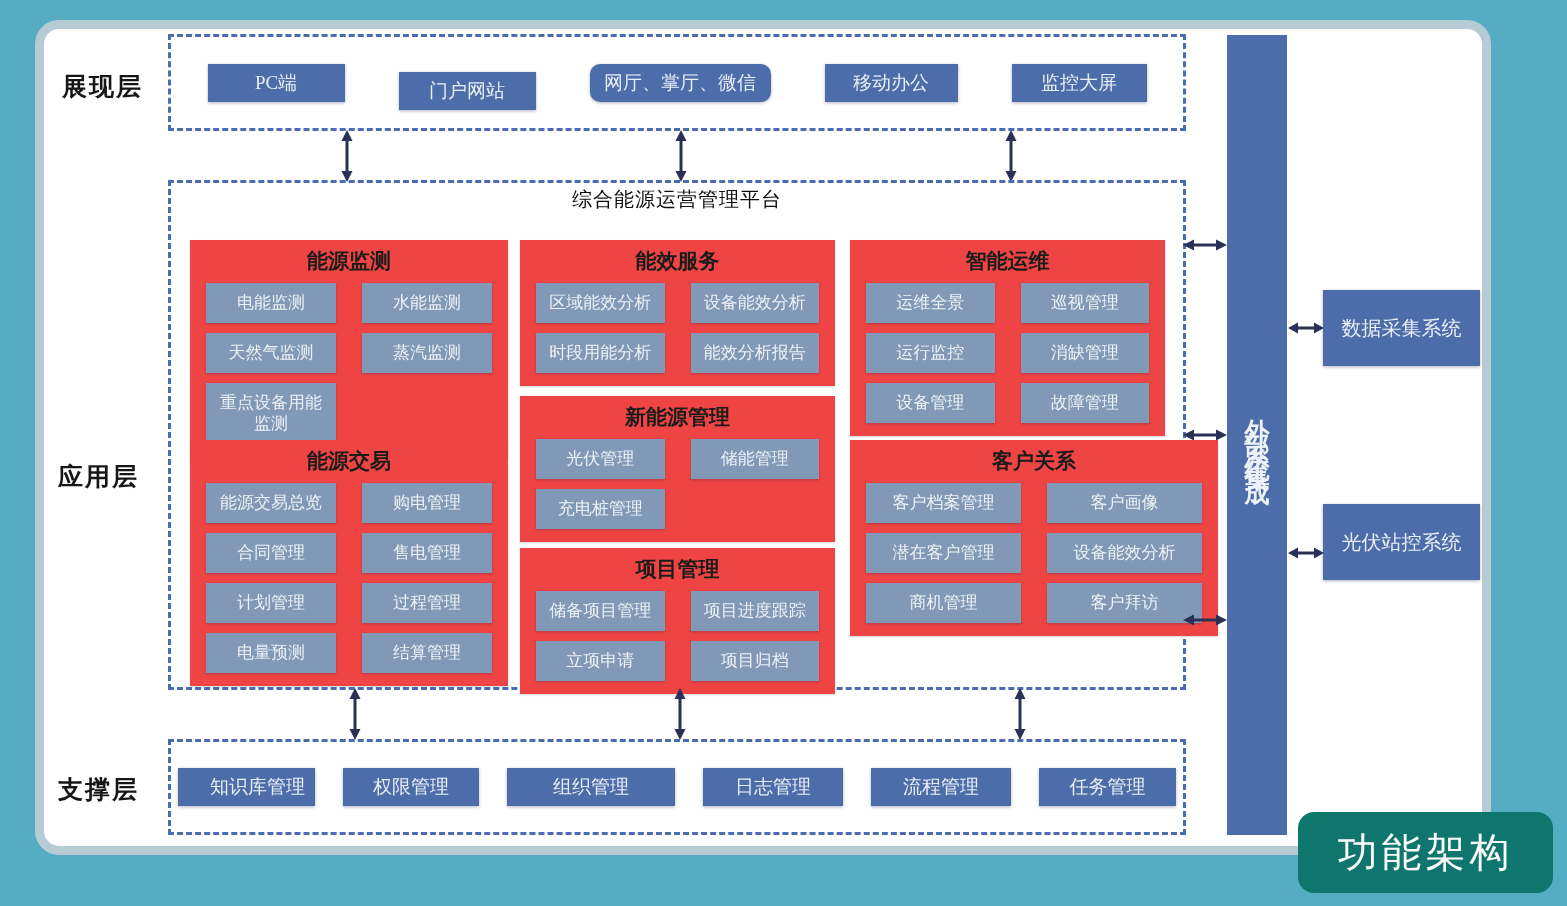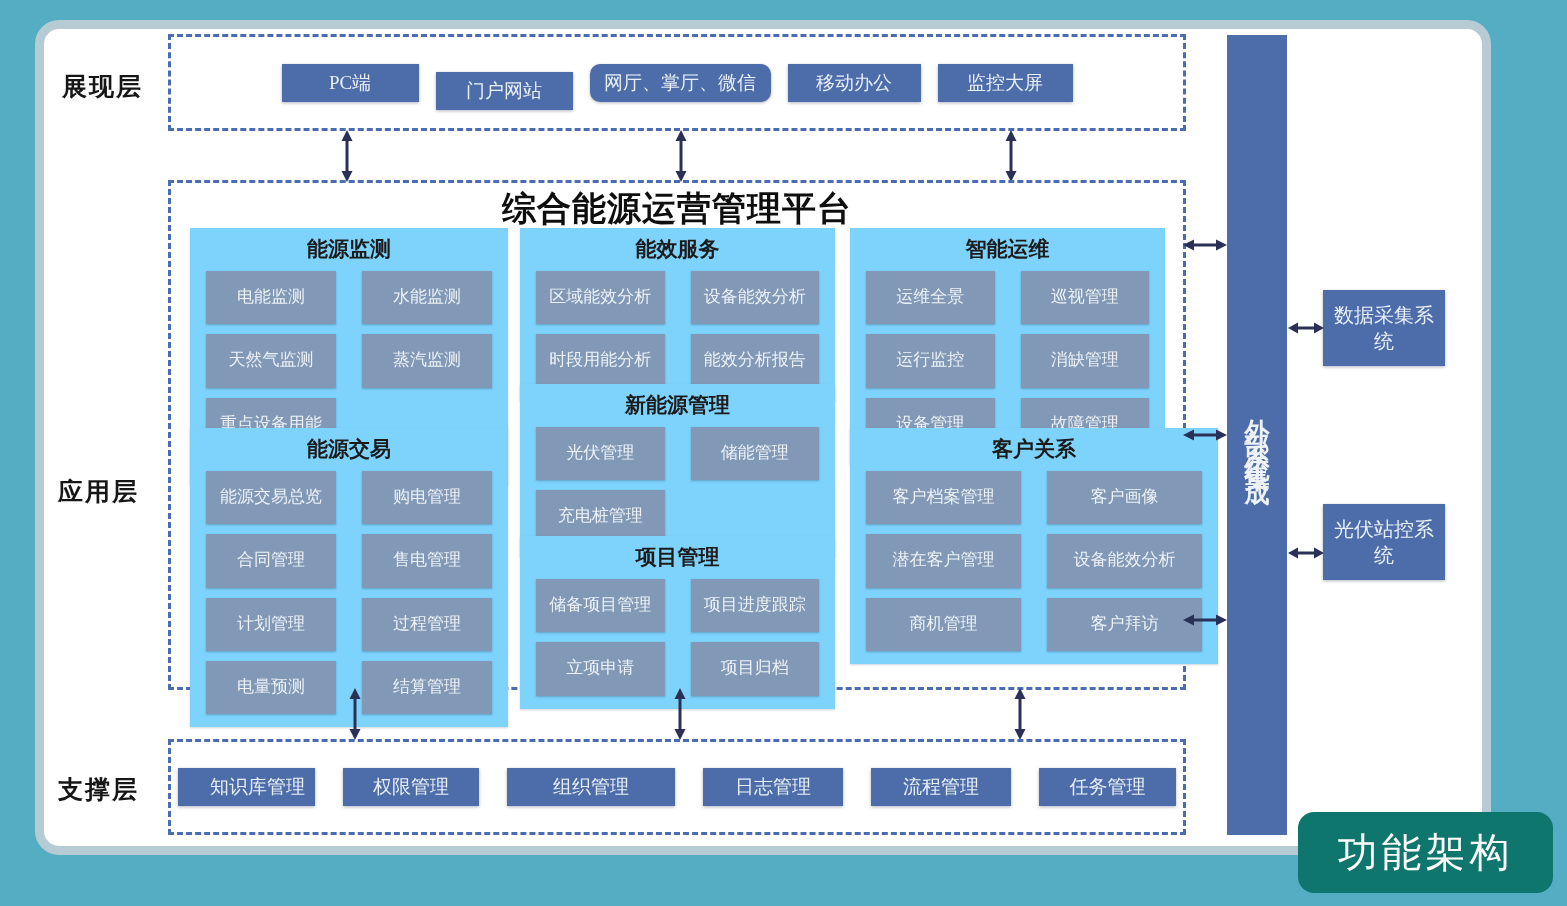--- a/index.html
+++ b/index.html
@@ -15,66 +15,67 @@
   }
   .layer-label{
     position:absolute; font-size:25px; font-weight:700; color:#161616;
     font-family:Liberation Sans, sans-serif; letter-spacing:2px;
   }
   .dashed-box{
     position:absolute; box-sizing:border-box;
     border:3px dashed #4a6cb3;
   }
   .pres-box{ left:168px; top:34px; width:1018px; height:97px;
-    display:flex; align-items:center; justify-content:center; gap:17px;}
+    display:flex; align-items:center; justify-content:center; gap:54px;}
   .app-box{ left:168px; top:180px; width:1018px; height:510px;}
   .sup-box{ left:168px; top:739px; width:1018px; height:96px;
     display:flex; align-items:center; justify-content:space-between; padding:0 7px;}
   .btn-primary{
     box-sizing:border-box; height:38px;
     background:#4c6da9; color:#e8eef6;
     display:flex; align-items:center; justify-content:center;
     font-family:"Liberation Serif", serif; font-size:19px;
     box-shadow:0 1px 3px rgba(30,40,70,.35);
     text-align:center; flex:0 0 auto;
   }
   .platform-title{
     position:absolute; left:168px; top:186px; width:1018px;
-    text-align:center; font-size:34px; font-weight:700; color:#0e0e0e;
+    text-align:center; font-size:20px; font-weight:400; color:#0e0e0e;
     font-family:"Liberation Sans", sans-serif; letter-spacing:1px;
   }
   .section{
-    position:absolute; box-sizing:border-box; background:#7dd3fc;
+    position:absolute; box-sizing:border-box; background:#ef4444;
     box-shadow:0 1px 2px rgba(60,80,110,.25);
+    margin-top:12px;
   }
   .section-title{
     text-align:center; font-family:"Liberation Serif", serif;
     font-weight:700; font-size:21px; color:#1b1b1b; padding:7px 0 7px;
   }
   .section-grid{
     display:grid; grid-template-columns:1fr 1fr; gap:10px 26px;
     padding:1px 16px 13px;
   }
   .sub-btn{
-    box-sizing:border-box; min-height:40px; padding:16px 6px;
+    box-sizing:border-box; min-height:40px; padding:9px 6px;
     background:#8198b6; color:#edf1f7;
     display:flex; align-items:center; justify-content:center;
-    font-family:Liberation Mono, monospace; font-size:17px; line-height:1.25;
+    font-family:Liberation Sans, sans-serif; font-size:17px; line-height:1.25;
     text-align:center; box-shadow:0 1px 2px rgba(30,40,70,.3);
   }
   .ext-bar{
     position:absolute; left:1227px; top:35px; width:60px; height:800px;
     background:#4c6da9; color:#eef2f9;
     display:flex; align-items:center; justify-content:center;
     writing-mode:vertical-rl; text-orientation:upright;
     font-size:25px; letter-spacing:12px; font-weight:600;
     font-family:"Liberation Serif", serif;
   }
   .ext-sys{
-    position:absolute; box-sizing:border-box; width:122px; height:76px;
+    position:absolute; box-sizing:border-box; width:157px; height:76px;
     background:#4c6da9; color:#e8eef6; padding:0 10px;
     display:flex; align-items:center; justify-content:center;
     font-family:"Liberation Serif", serif; font-size:20px; line-height:1.3;
     text-align:center; box-shadow:0 1px 3px rgba(30,40,70,.35);
   }
   .badge{
     position:absolute; left:1298px; top:812px; width:255px; height:81px;
     background:#0f766e; border-radius:16px; z-index:10;
     display:flex; align-items:center; justify-content:center;
     color:#fbfbfb; font-size:40px; letter-spacing:4px;
@@ -82,21 +83,21 @@
   }
   .arrow{ position:absolute; }
 </style>
 </head>
 <body>
 
 <div class="canvas">
   <div class="panel"></div>
 
   <div class="layer-label" style="left:62px; top:70px;">展现层</div>
-  <div class="layer-label" style="left:58px; top:475px;">应用层</div>
+  <div class="layer-label" style="left:58px; top:460px;">应用层</div>
   <div class="layer-label" style="left:58px; top:773px;">支撑层</div>
 
   <div class="dashed-box pres-box">
     <div class="btn-primary" style="width:137px;">PC端</div>
     <div class="btn-primary" style="width:137px;margin-top:16px;">门户网站</div>
     <div class="btn-primary" style="width:181px;border-radius:10px;">网厅、掌厅、微信</div>
     <div class="btn-primary" style="width:133px;">移动办公</div>
     <div class="btn-primary" style="width:135px;">监控大屏</div>
   </div>
 

